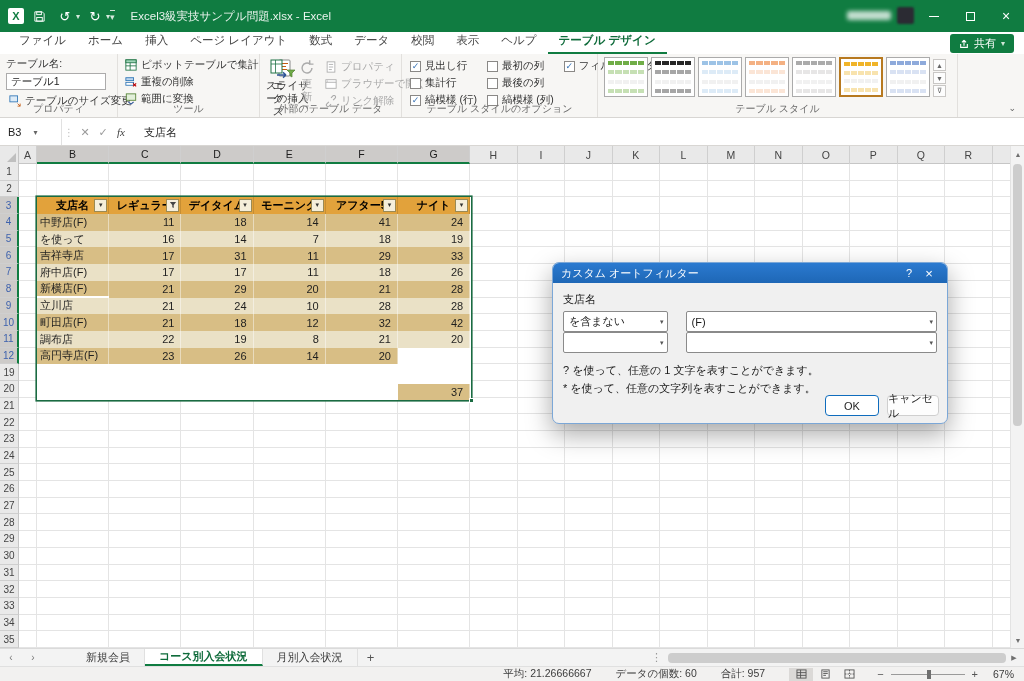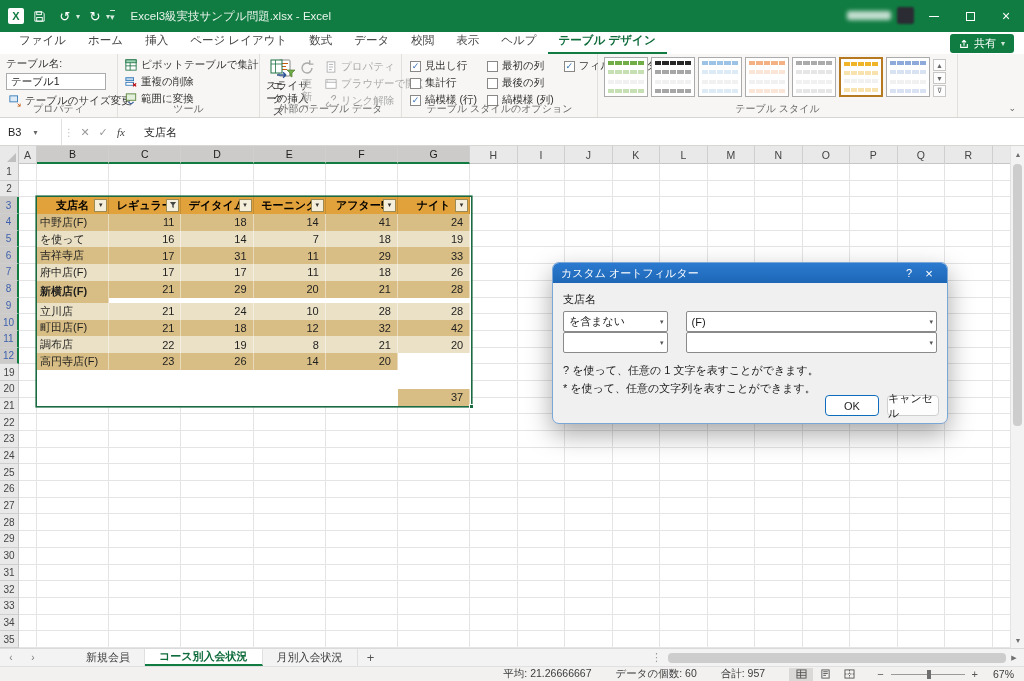--- a/index.html
+++ b/index.html
@@ -796,21 +796,21 @@
           </div>
           <div class="xt-tr light">
             <div class="xt-td xt-name" style="width: 72.2px; height: 16.6897px;">府中店(F)</div>
             <div class="xt-td xt-num" style="width: 72.2px; height: 16.6897px;">17</div>
             <div class="xt-td xt-num" style="width: 72.2px; height: 16.6897px;">17</div>
             <div class="xt-td xt-num" style="width: 72.2px; height: 16.6897px;">11</div>
             <div class="xt-td xt-num" style="width: 72.2px; height: 16.6897px;">18</div>
             <div class="xt-td xt-num" style="width: 72.2px; height: 16.6897px;">26</div>
           </div>
           <div class="xt-tr dark">
-            <div class="xt-td xt-name" style="width: 72.2px; height: 22px; font-weight: bold;">新横店(F)</div>
+            <div class="xt-td xt-name" style="width: 72.2px; height: 15px;">新横店(F)</div>
             <div class="xt-td xt-num" style="width: 72.2px; height: 16.6897px;">21</div>
             <div class="xt-td xt-num" style="width: 72.2px; height: 16.6897px;">29</div>
             <div class="xt-td xt-num" style="width: 72.2px; height: 16.6897px;">20</div>
             <div class="xt-td xt-num" style="width: 72.2px; height: 16.6897px;">21</div>
             <div class="xt-td xt-num" style="width: 72.2px; height: 16.6897px;">28</div>
           </div>
           <div class="xt-tr light">
             <div class="xt-td xt-name" style="width: 72.2px; height: 16.6897px;">立川店</div>
             <div class="xt-td xt-num" style="width: 72.2px; height: 16.6897px;">21</div>
             <div class="xt-td xt-num" style="width: 72.2px; height: 16.6897px;">24</div>

